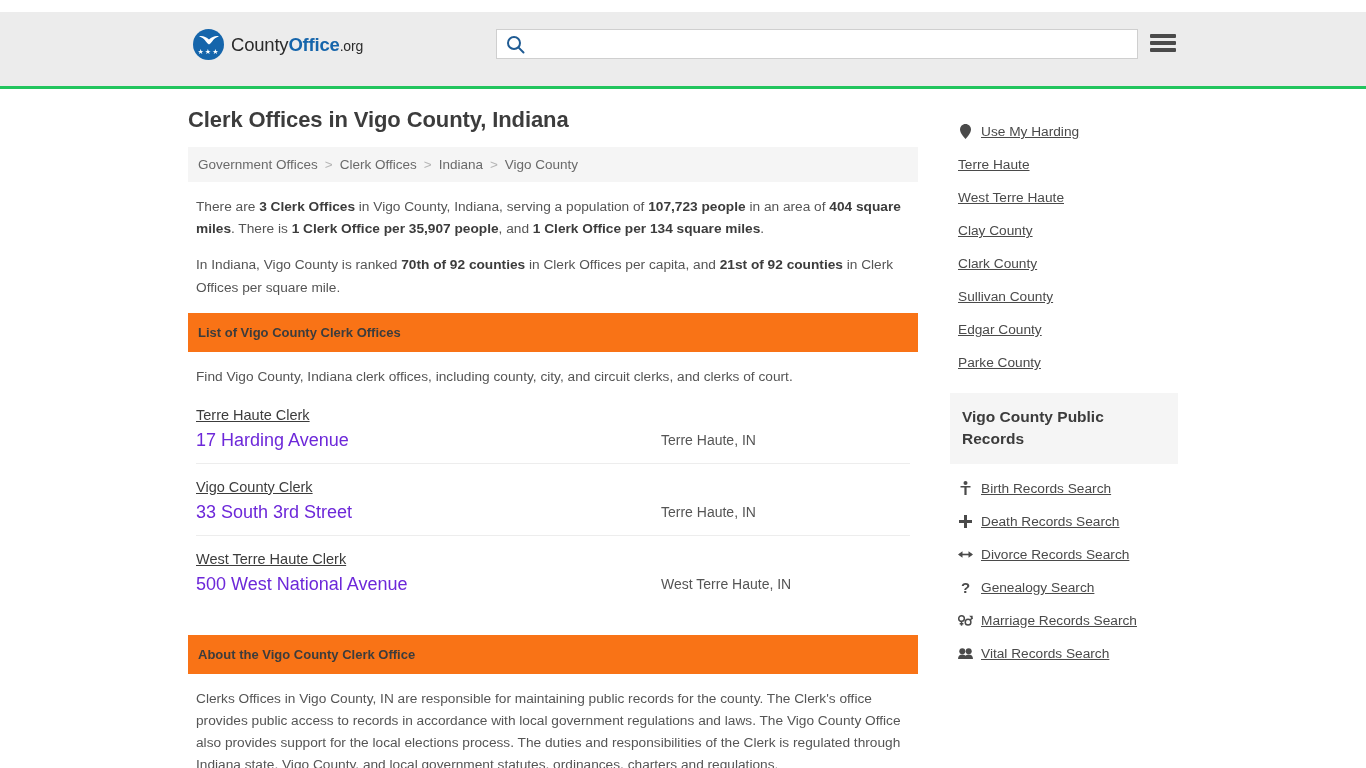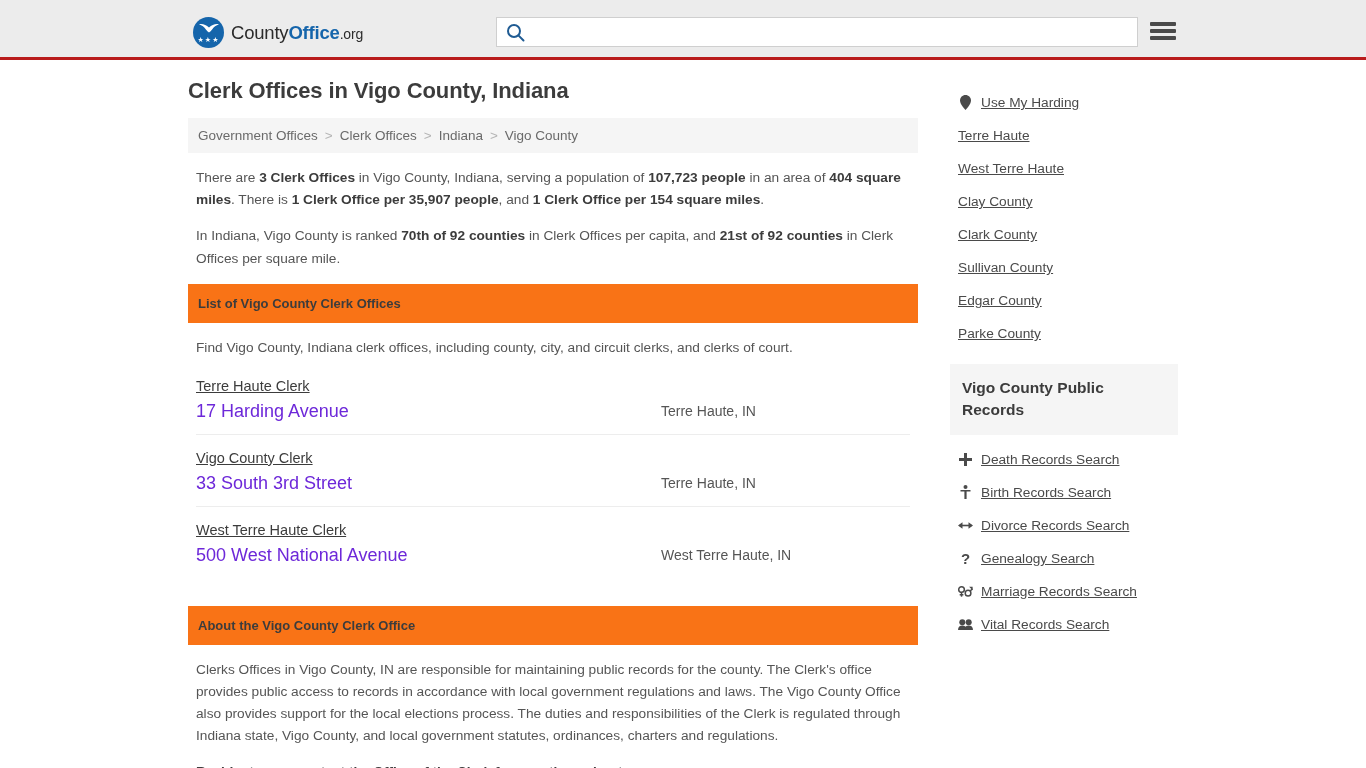--- a/index.html
+++ b/index.html
@@ -7,26 +7,27 @@
   body {
     width: 1366px; height: 768px;
     background: #ffffff;
     font-family: "Liberation Sans", sans-serif;
     color: #4a4a4a;
     overflow: hidden;
   }
 
   
   .site-header {
-    height: 60px;
+    height: 77px;
     background: #ececec;
-    border-bottom: 3px solid #b91c1c;
+    border-bottom: 3px solid #22c55e;
     display: flex;
     align-items: center;
     position: relative;
+    margin-top: 12px;
   }
   .logo-wrap {
     position: absolute;
     left: 193px; top: 17px;
     display: flex; align-items: center; gap: 7px;
   }
   .logo-mark {
     width: 31px; height: 31px; border-radius: 50%;
     background: #1565ab;
     position: relative; flex: none;
@@ -246,21 +247,21 @@
         <a>Government Offices</a>
         <span class="crumb-sep">&gt;</span>
         <a>Clerk Offices</a>
         <span class="crumb-sep">&gt;</span>
         <a>Indiana</a>
         <span class="crumb-sep">&gt;</span>
         <a>Vigo County</a>
       </div>
 
       <div class="stats">
-        <p><span>There are </span><b>3 Clerk Offices</b><span> in Vigo County, Indiana, serving a population of </span><b>107,723 people</b><span> in an area of </span><b>404 square miles</b><span>. There is </span><b>1 Clerk Office per 35,907 people</b><span>, and </span><b>1 Clerk Office per 154 square miles</b><span>.</span></p>
+        <p><span>There are </span><b>3 Clerk Offices</b><span> in Vigo County, Indiana, serving a population of </span><b>107,723 people</b><span> in an area of </span><b>404 square miles</b><span>. There is </span><b>1 Clerk Office per 35,907 people</b><span>, and </span><b>1 Clerk Office per 134 square miles</b><span>.</span></p>
         <p><span>In Indiana, Vigo County is ranked </span><b>70th of 92 counties</b><span> in Clerk Offices per capita, and </span><b>21st of 92 counties</b><span> in Clerk Offices per square mile.</span></p>
       </div>
 
       <div class="section-head">List of Vigo County Clerk Offices</div>
       <div class="section-intro">Find Vigo County, Indiana clerk offices, including county, city, and circuit clerks, and clerks of court.</div>
 
       <div class="office-list">
 
         <div class="office-row">
           <div class="office-left">
@@ -335,35 +336,35 @@
 
         </div>
       </div>
 
       <div class="side-panel" style="margin-top:10px">
         <div class="side-head">Vigo County Public Records</div>
         <div class="side-links">
 
           <div class="side-link-row">
             <span class="side-icon">
-              <svg width="13" height="13" viewBox="0 0 13 13" xmlns="http://www.w3.org/2000/svg">
-                <path d="M5 0 H8 V5 H13 V8 H8 V13 H5 V8 H0 V5 H5 Z" fill="#4a4a4a"></path>
-              </svg>
-            </span>
-            <a class="side-link">Death Records Search</a>
-          </div>
-
-          <div class="side-link-row">
-            <span class="side-icon">
               <svg width="11" height="14" viewBox="0 0 11 14" xmlns="http://www.w3.org/2000/svg">
                 <circle cx="5.5" cy="2" r="2" fill="#4a4a4a"></circle>
                 <path d="M0.5 5 H10.5 V6.6 H6.6 V14 H4.4 V6.6 H0.5 Z" fill="#4a4a4a"></path>
               </svg>
             </span>
             <a class="side-link">Birth Records Search</a>
+          </div>
+
+          <div class="side-link-row">
+            <span class="side-icon">
+              <svg width="13" height="13" viewBox="0 0 13 13" xmlns="http://www.w3.org/2000/svg">
+                <path d="M5 0 H8 V5 H13 V8 H8 V13 H5 V8 H0 V5 H5 Z" fill="#4a4a4a"></path>
+              </svg>
+            </span>
+            <a class="side-link">Death Records Search</a>
           </div>
 
           <div class="side-link-row">
             <span class="side-icon">
               <svg width="15" height="11" viewBox="0 0 15 11" xmlns="http://www.w3.org/2000/svg">
                 <line x1="1.5" y1="5.5" x2="13.5" y2="5.5" stroke="#4a4a4a" stroke-width="1.6"></line>
                 <path d="M0 5.5 L4.5 2.2 V8.8 Z" fill="#4a4a4a"></path>
                 <path d="M15 5.5 L10.5 2.2 V8.8 Z" fill="#4a4a4a"></path>
               </svg>
             </span>

